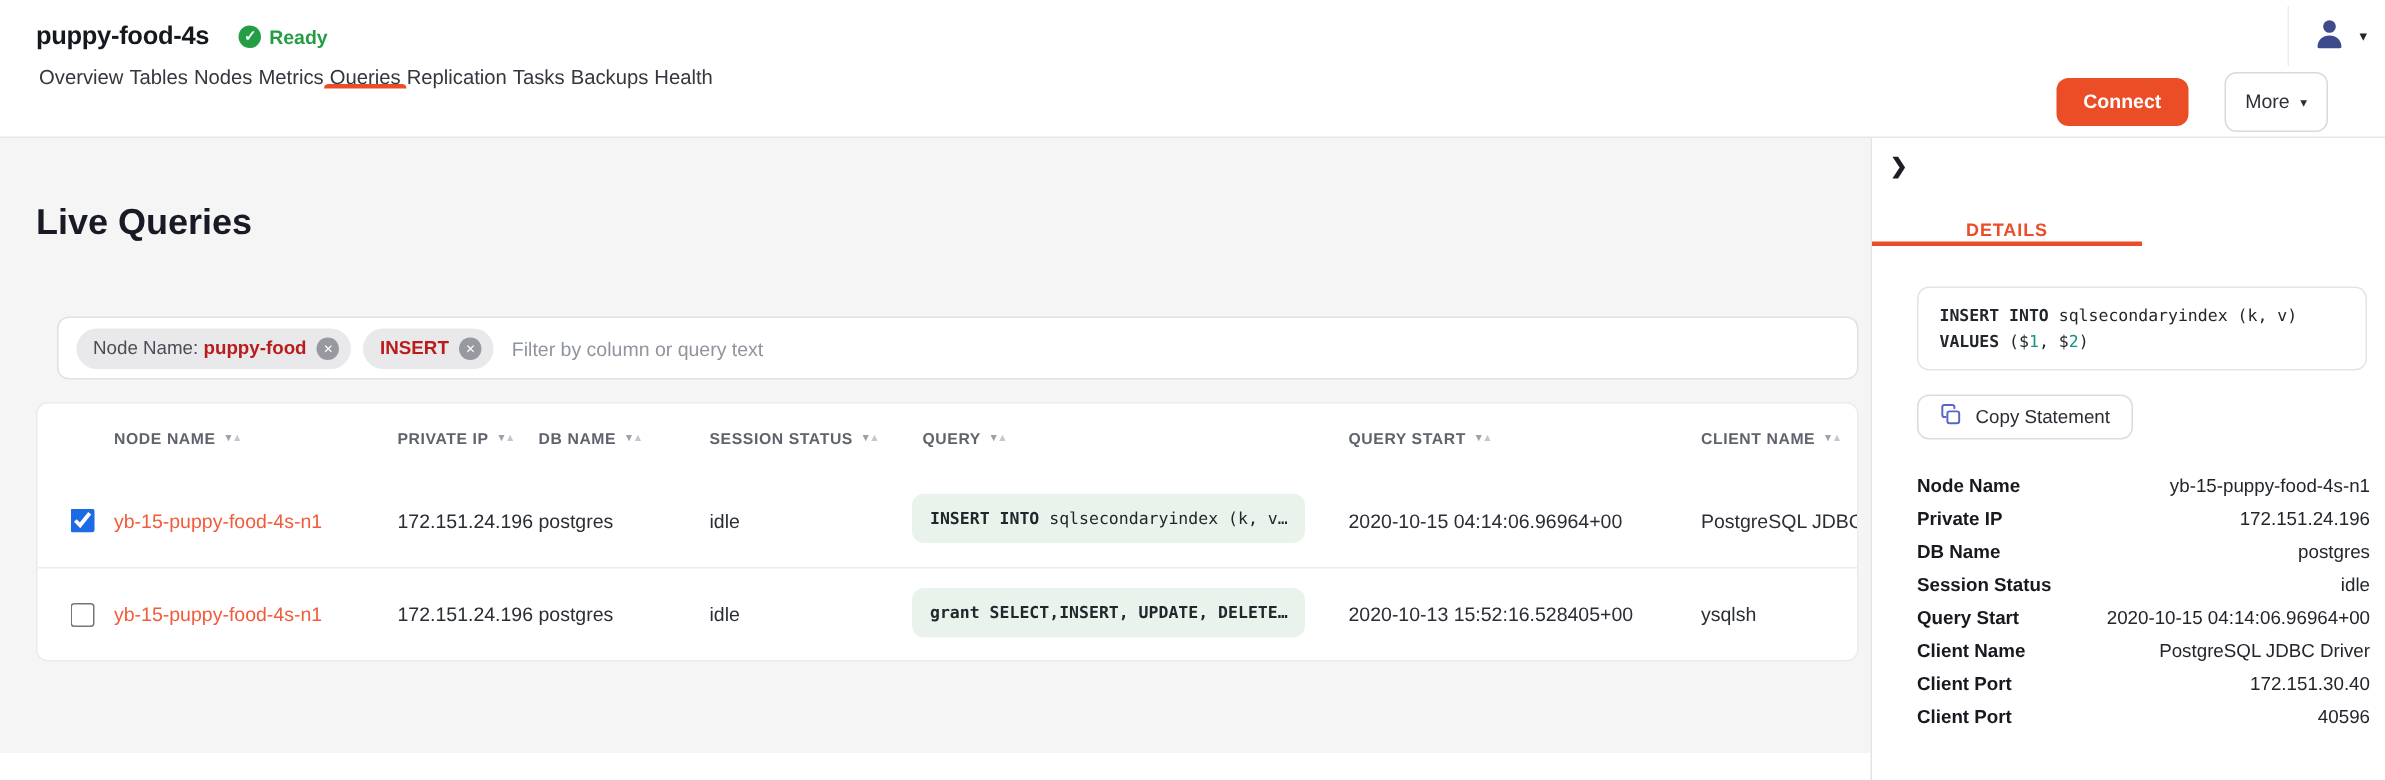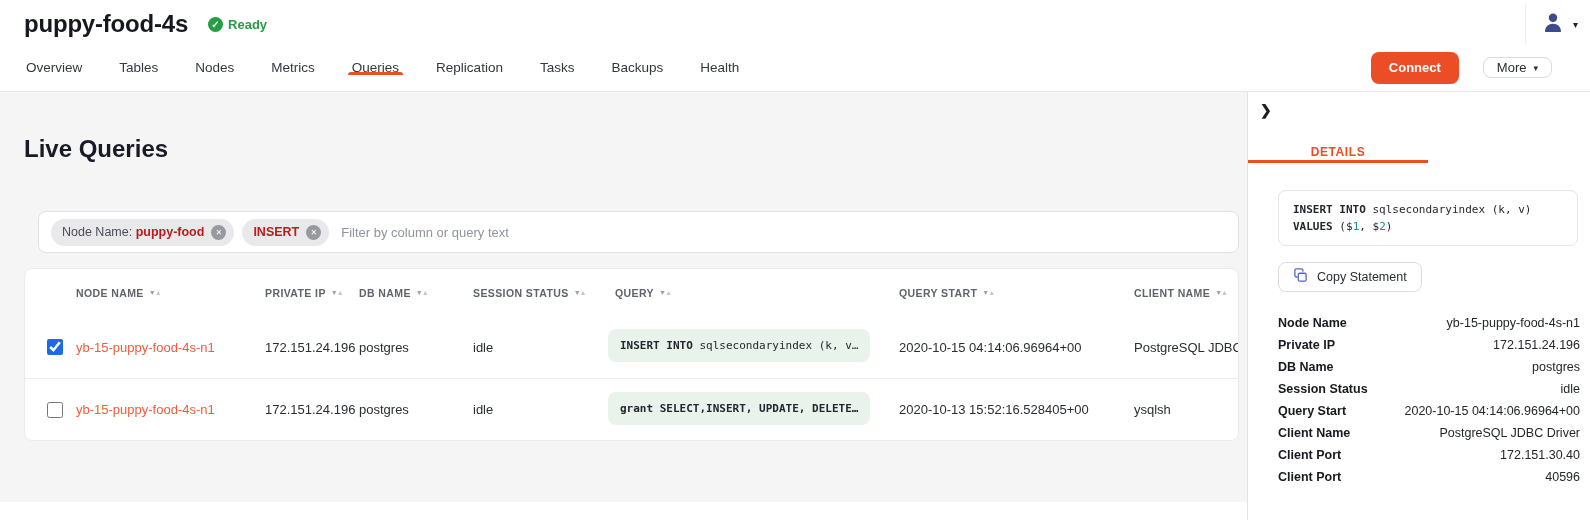--- a/index.html
+++ b/index.html
@@ -2,41 +2,41 @@
 <html><head>
 <meta charset="utf-8">
 <style>
   * { margin:0; padding:0; box-sizing:border-box; }
   html,body { width:1590px; height:520px; overflow:hidden; background:#fff;
     font-family:"Liberation Sans", sans-serif; color:#23262d; }
 
   
   .topbar { height:92px; background:#fff; border-bottom:1px solid #e7e7ea; }
   .topbar-row1 { height:44px; display:flex; align-items:center; padding:4px 12px 0 24px; }
-  .cluster-title { font-size:24px; font-weight:700; color:#15181f; letter-spacing:-0.2px; }
+  .cluster-title { font-size:17px; font-weight:700; color:#15181f; letter-spacing:-0.2px; }
   .ready-badge { margin-left:20px; display:flex; align-items:center; gap:5px;
     color:#259d44; font-weight:700; font-size:13px; }
   .check-icon { width:15px; height:15px; border-radius:50%; background:#259d44; color:#fff;
     font-size:10px; line-height:15px; text-align:center; display:inline-block; }
   .topbar-right { margin-left:auto; display:flex; align-items:center; height:40px; }
   .vdivider { width:1px; height:40px; background:#ededf0; margin-right:16px; }
   .user-caret { font-size:10px; color:#23262d; margin-left:9px; }
 
   .topbar-row2 { height:47px; display:flex; align-items:center; padding:0 38px 0 24px; }
-  .tabs { display:flex; gap:33px; height:100%; align-items:center; }
+  .tabs { display:flex; height:100%; align-items:flex-start; }
   .tab { font-size:13.5px; color:#34373e; display:flex; align-items:center;
     position:relative; cursor:pointer; padding:0 2px; white-space:nowrap; }
   .tab.active::after { content:""; position:absolute; left:-2px; right:-2px; bottom:0;
     height:3px; background:#eb4e27; border-radius:3px 3px 0 0; }
   .actions { margin-left:auto; display:flex; gap:24px; align-items:center; }
   .connect-btn { background:#eb4e27; color:#fff; border:none; border-radius:8px;
     height:32px; padding:0 18px; font-size:13px; font-weight:700; cursor:pointer;
     font-family:"Liberation Sans", sans-serif; }
   .more-btn { background:#fff; color:#2b2e35; border:1px solid #d9d9de; border-radius:8px;
-    height:21px; padding:0 13px; font-size:13px; cursor:pointer; display:flex;
+    height:40px; padding:0 13px; font-size:13px; cursor:pointer; display:flex;
     align-items:center; gap:7px; font-family:"Liberation Sans", sans-serif; }
   .more-btn .caret { font-size:9px; color:#2b2e35; }
 
   
   .content { display:flex; height:428px; }
   .main { width:1247px; overflow:hidden;
     background:linear-gradient(#f5f5f6,#f5f5f6) no-repeat 0 0 / 100% 410px, #fff; }
   .page-title { margin:43px 0 0 24px; font-size:24px; font-weight:700; color:#181b26; }
 
   .filter-bar { margin:48px 8px 0 38px; height:42px; background:#fff;

